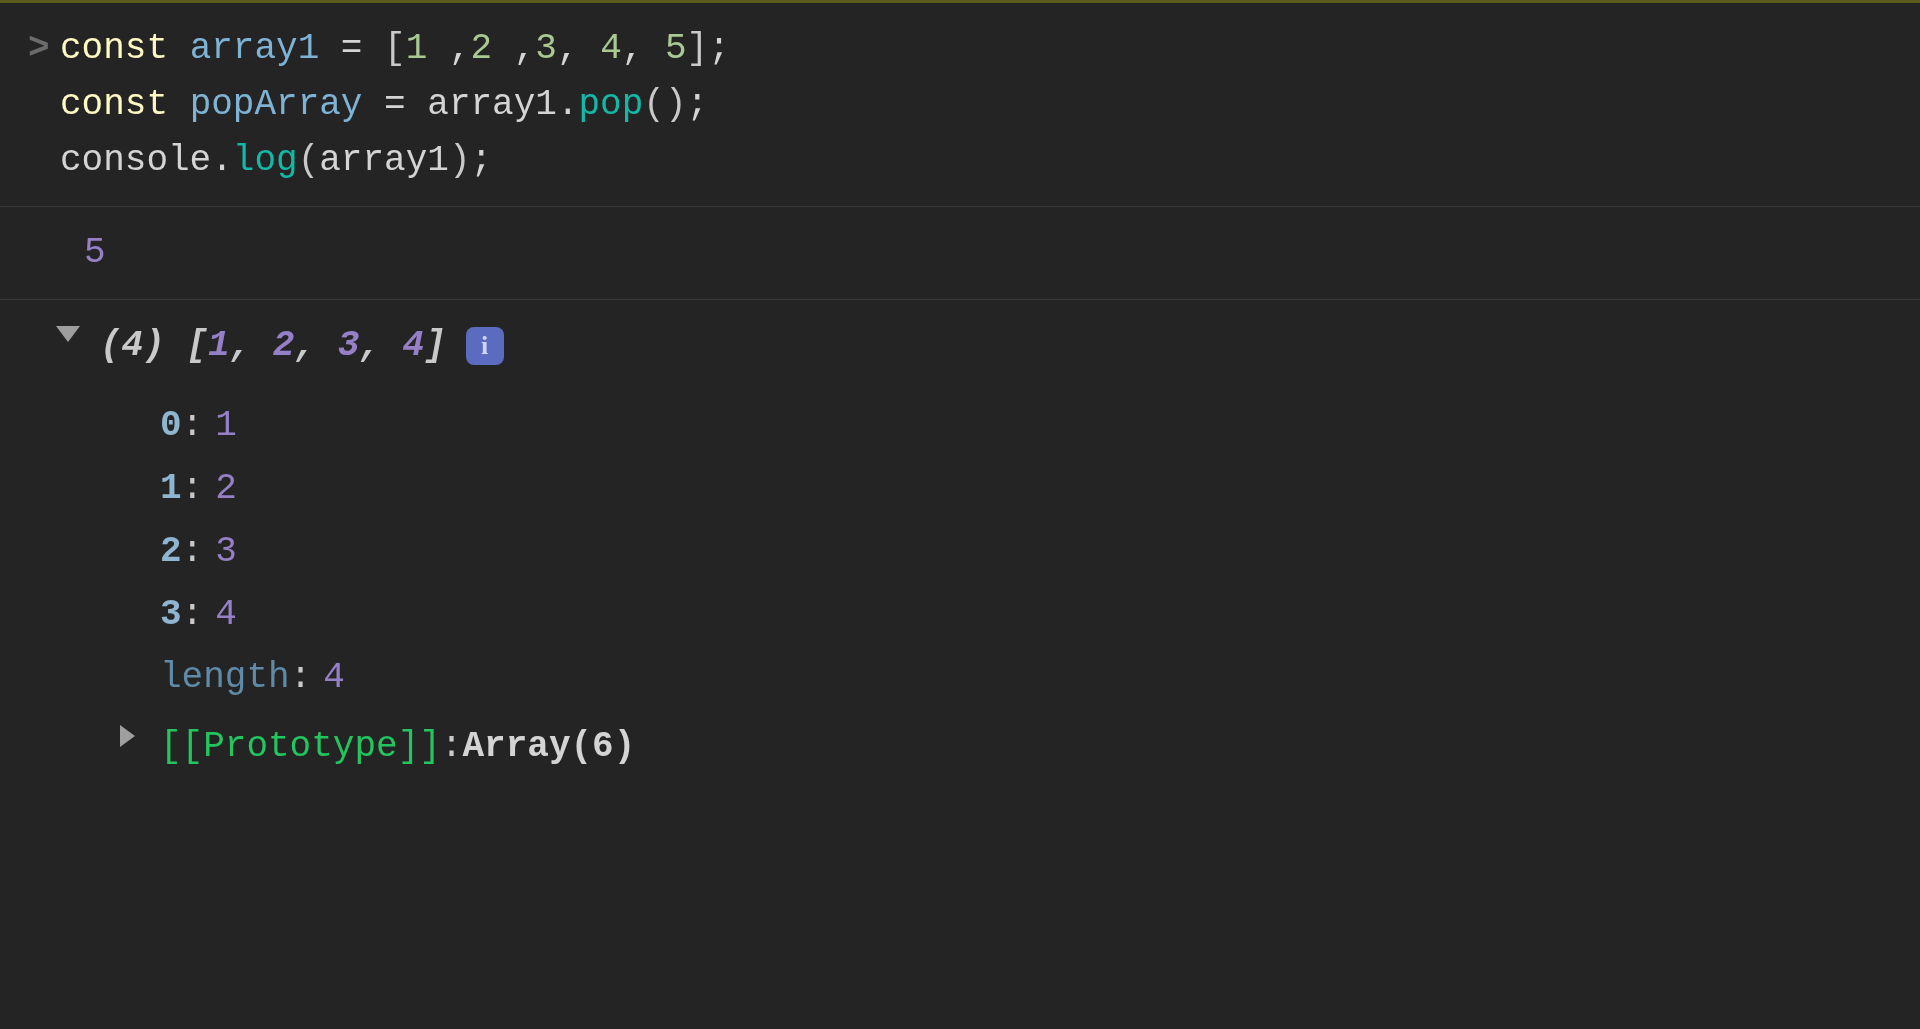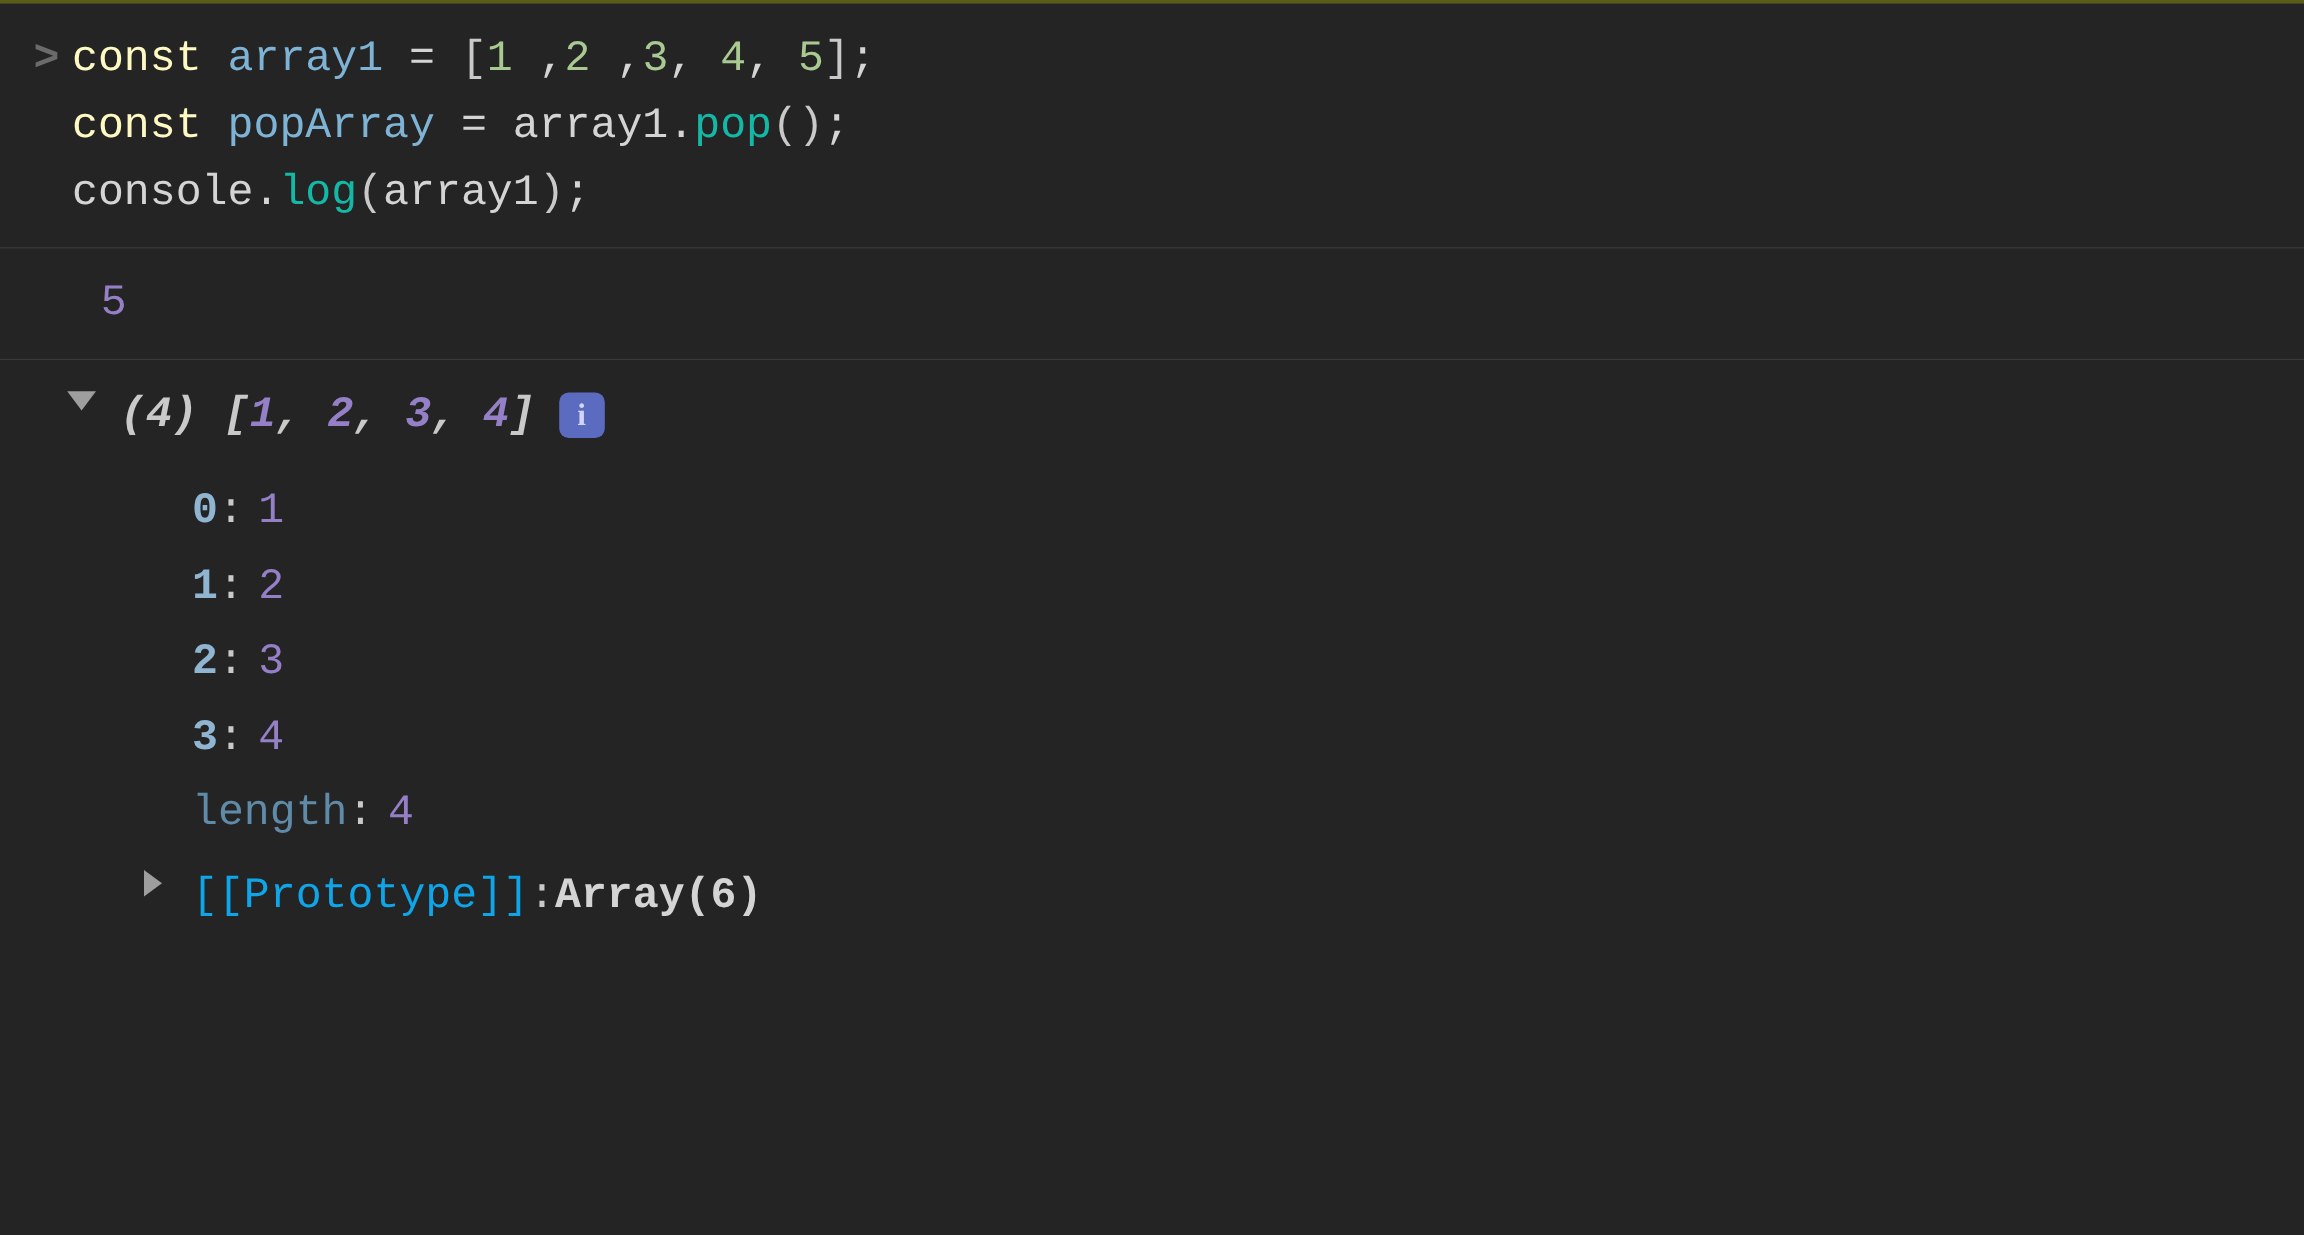--- a/index.html
+++ b/index.html
@@ -118,21 +118,21 @@
   .pval { color: #9580c7; padding-left: 12px; }
   .lenkey { color: #5f8ba8; }
   .proto-row {
     position: relative;
     padding-top: 6px;
   }
   .proto-row .tri.right {
     left: -40px;
     top: 16px;
   }
-  .proto-key { color: #0ea5e9; }
+  .proto-key { color: #22c55e; }
   .proto-val { color: #d4d4d4; font-weight: bold; }
 </style>
 </head>
 <body>
 
 <div class="console">
 
   <div class="entry">
     <span class="prompt">&gt;</span>
 

